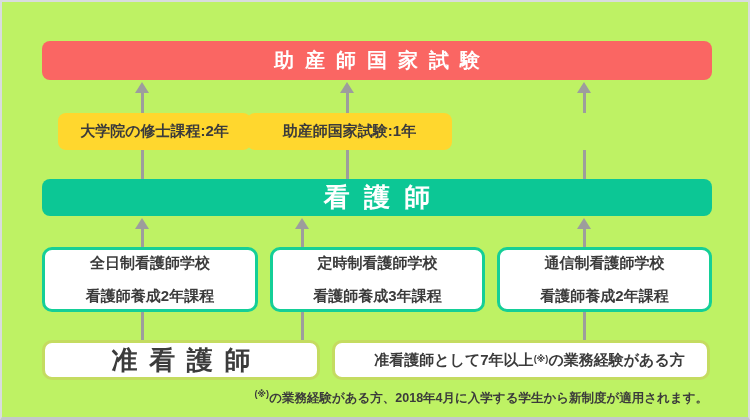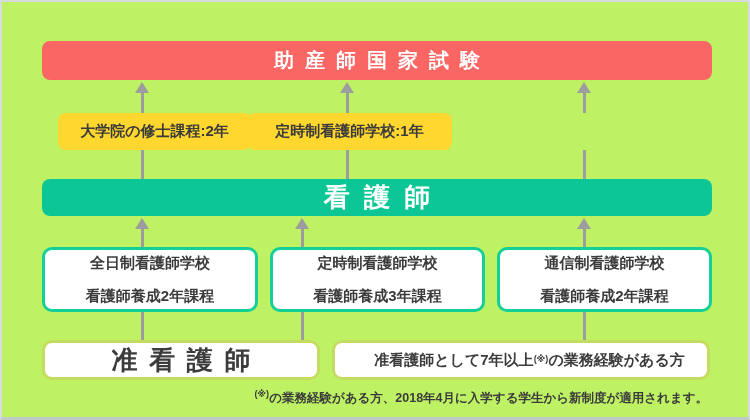--- a/index.html
+++ b/index.html
@@ -52,21 +52,21 @@
 <div class="canvas">
 
   <div class="abs banner exam-banner">
     <span class="sp">助産師国家試験</span>
   </div>
 
   <div class="abs ybox y1">
     <span>大学院の修士課程:2年</span>
   </div>
   <div class="abs ybox y2">
-    <span>定時制看護師学校:1年</span>
+    <span>助産師国家試験:1年</span>
   </div>
 
   <div class="abs banner nurse-banner">
     <span class="sp">看護師</span>
   </div>
 
   <div class="abs sbox s1">
     <div>全日制看護師学校</div>
     <div>看護師養成2年課程</div>
   </div>

